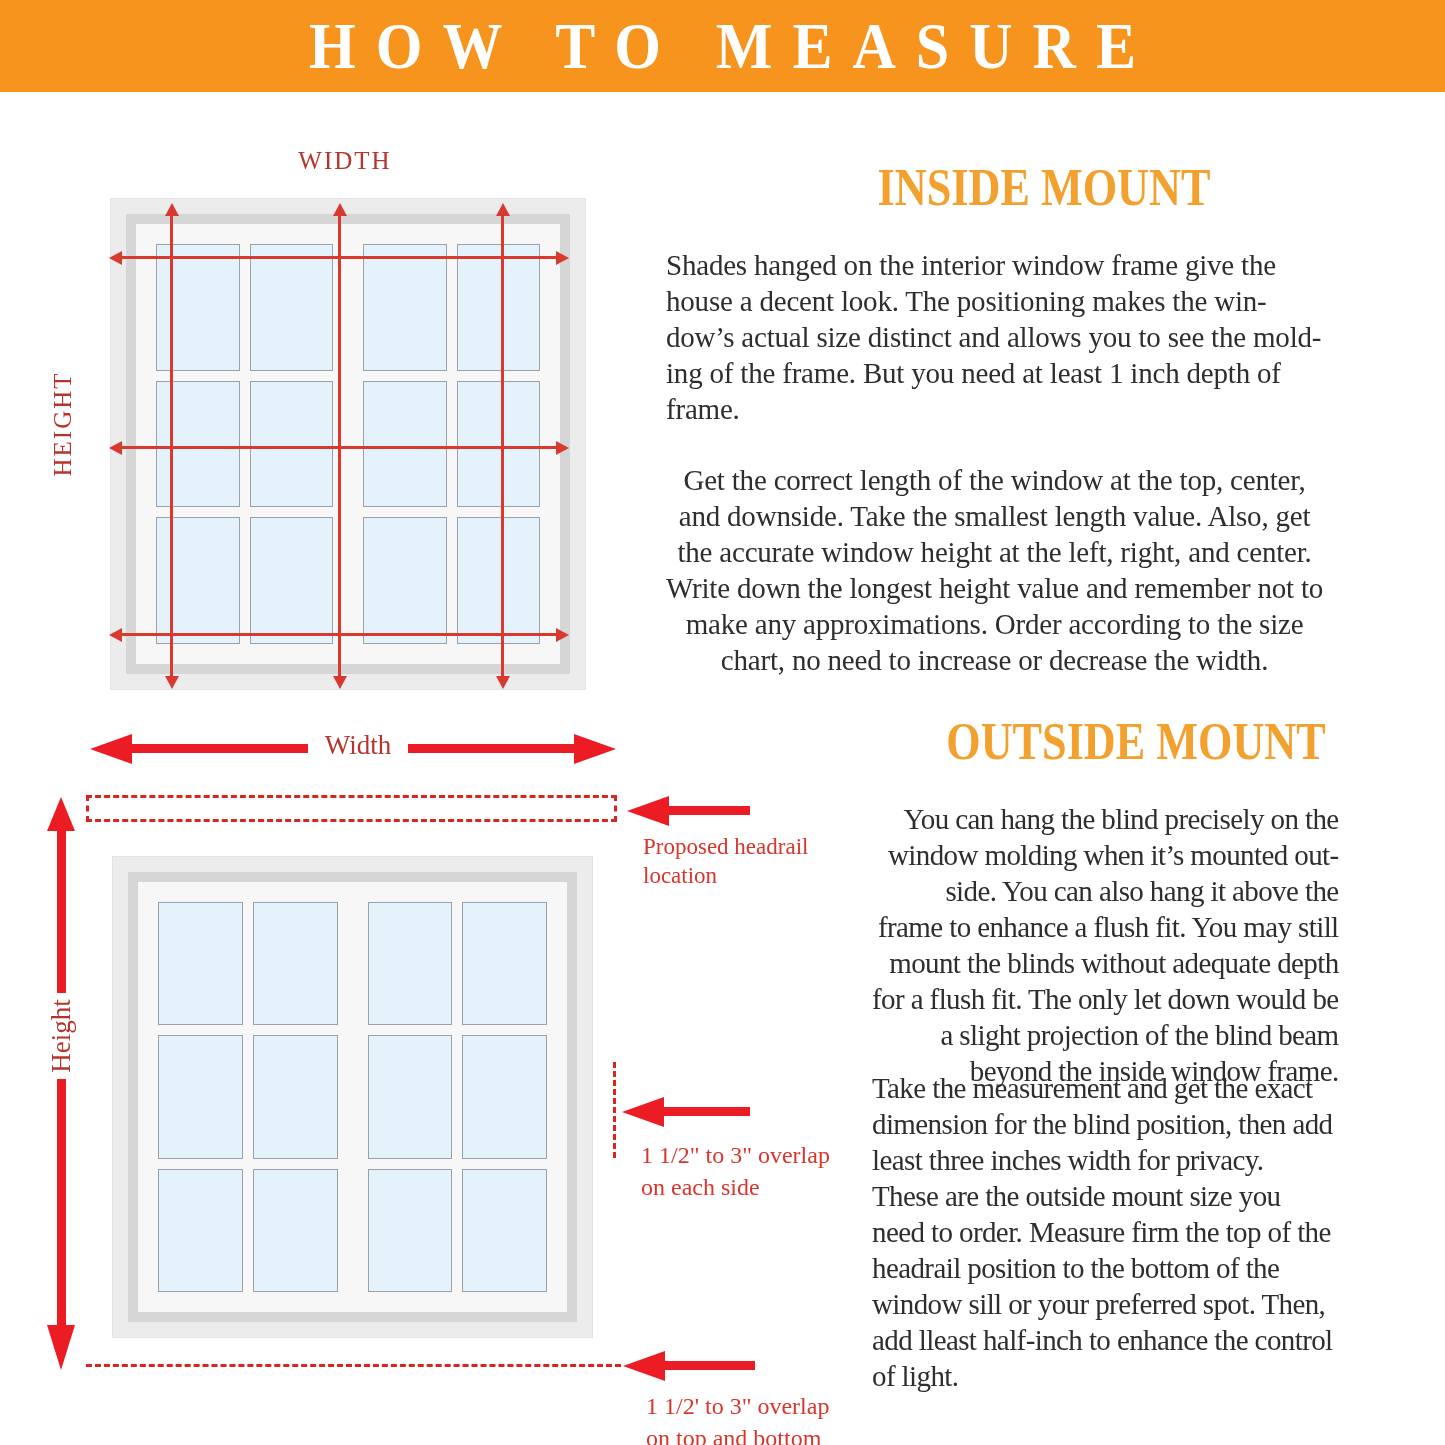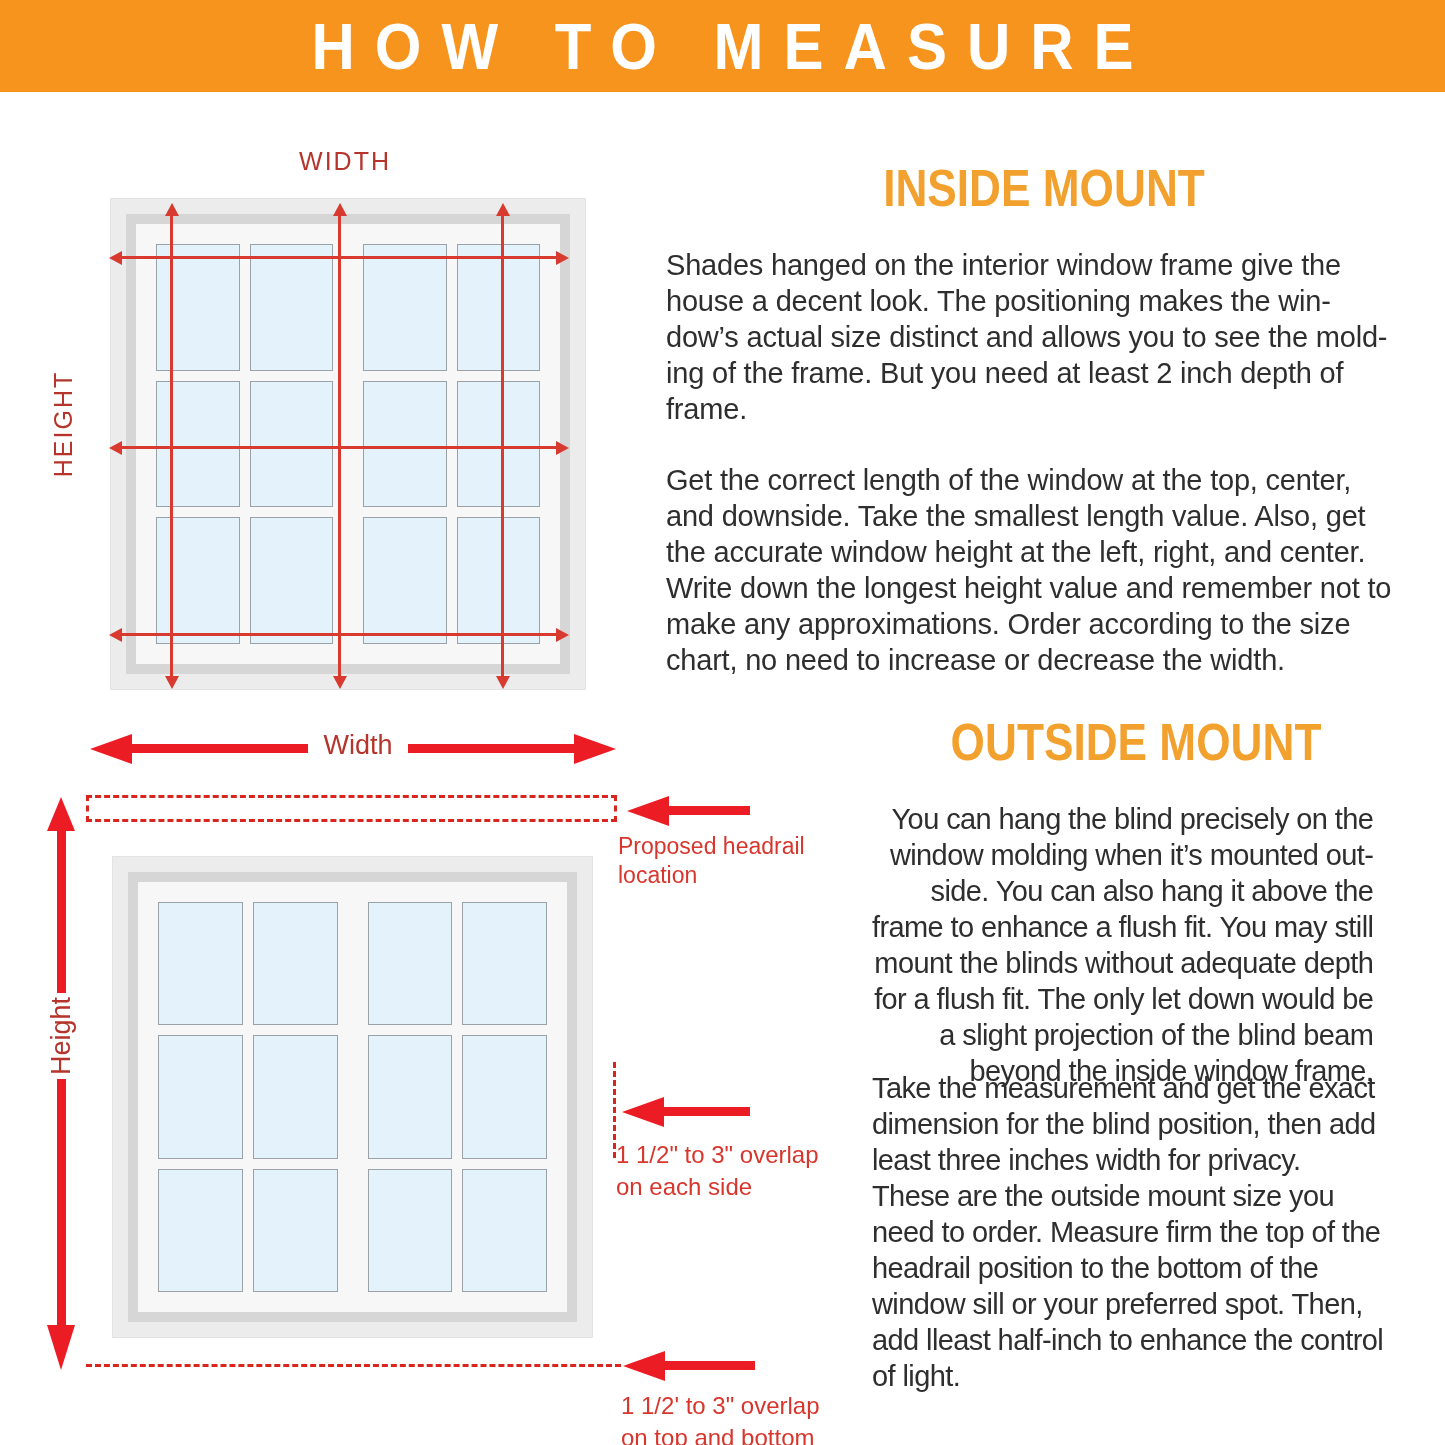--- a/index.html
+++ b/index.html
@@ -1,18 +1,18 @@
 <!DOCTYPE html>
 <html style="--banner-orange: #F7941E; --heading-orange: #F2A12F; --dark-red: #B5352C; --label-red: #D8362D; --measure-red: #D93A30; --thick-red: #EC1C24; --dash-red: #D9251D; --pane-blue: #E4F2FB; --body-text: #2E2E2E;"><head>
 <meta charset="utf-8">
 <style>
   html,body { margin:0; padding:0; background:#fff; }
   .page {
     position:relative; width:1445px; height:1445px; background:#fff;
-    overflow:hidden; font-family:Liberation Sans, sans-serif;
+    overflow:hidden; font-family:Liberation Serif, serif;
   }
 
   
   .banner {
     position:absolute; left:0; top:0; width:1445px; height:92px;
     background:var(--banner-orange,#F7941E);
     display:flex; align-items:center; justify-content:center;
   }
   .banner-title {
     color:#fff; font-weight:bold; font-size:60px; letter-spacing:20px;
@@ -26,21 +26,21 @@
     color:var(--heading-orange,#F2A12F); text-align:center;
     transform:scaleX(.85); transform-origin:center; white-space:nowrap;
   }
   .h-inside  { left:664px; top:158px; width:760px; }
   .h-outside { left:780px; top:712px; width:712px; }
   .para {
     position:absolute; color:var(--body-text,#2E2E2E);
     font-size:29px; line-height:36px; white-space:pre; letter-spacing:-0.2px;
   }
   .p-in1  { left:666px; top:247px; }
-  .p-in2  { left:666px; top:462px; }
+  .p-in2  { left:666px; top:462px;text-align:center; }
   .p-out1 { left:872px; top:801px;  letter-spacing:-0.6px;text-align:right; }
   .p-out2 { left:872px; top:1070px; letter-spacing:-0.6px; }
 
   
   .window { position:absolute; background:#ECECEC; border:1px solid #E3E3E3; box-sizing:border-box; }
   .win-mid { position:absolute; inset:15px; background:#D6D6D6; }
   .win-sash {
     position:absolute; inset:10px; background:#F7F7F7;
     display:flex; gap:30px; padding:20px; box-sizing:border-box;
   }
@@ -56,21 +56,21 @@
     left:-36px; top:409px; width:200px; height:30px; text-align:center;
     font-size:25px; letter-spacing:2px; transform:rotate(-90deg);
   }
   .width-bot  { left:312px; top:730px; width:92px; text-align:center; font-size:27px; }
   .height-bot {
     left:-24px; top:1021px; width:170px; height:30px; text-align:center;
     font-size:27px; transform:rotate(-90deg);
   }
 
   
-  .lbl-red { position:absolute; color:var(--label-red,#D8362D); white-space:pre; }
+  .lbl-red { position:absolute; color:var(--label-red,#D8362D); white-space:pre;margin-left:25px; }
   .lbl-headrail { left:618px; top:832px;  font-size:23px; line-height:29px; }
   .lbl-side     { left:616px; top:1139px; font-size:24px; line-height:32px; }
   .lbl-topbot   { left:621px; top:1390px; font-size:24px; line-height:32px; }
 
   
   .ta { position:absolute; background:var(--measure-red,#D93A30); }
   .ta.h { height:3px; }
   .ta.h::before { content:""; position:absolute; left:-13px; top:50%; transform:translateY(-50%);
     width:0; height:0; border-style:solid; border-width:7px 13px 7px 0;
     border-color:transparent var(--measure-red,#D93A30) transparent transparent; }
@@ -210,21 +210,21 @@
 
   <div class="dash-hline"></div>
   <div class="thick tip-left botlap-arrow"></div>
   <div class="lbl-red lbl-topbot">1 1/2' to 3" overlap
 on top and bottom</div>
 
   <div class="mount-heading h-inside">INSIDE MOUNT</div>
   <div class="para p-in1">Shades hanged on the interior window frame give the
 house a decent look. The positioning makes the win-
 dow’s actual size distinct and allows you to see the mold-
-ing of the frame. But you need at least 2 inch depth of
+ing of the frame. But you need at least 1 inch depth of
 frame.</div>
   <div class="para p-in2">Get the correct length of the window at the top, center,
 and downside. Take the smallest length value. Also, get
 the accurate window height at the left, right, and center.
 Write down the longest height value and remember not to
 make any approximations. Order according to the size
 chart, no need to increase or decrease the width.</div>
 
   <div class="mount-heading h-outside">OUTSIDE MOUNT</div>
   <div class="para p-out1">You can hang the blind precisely on the

